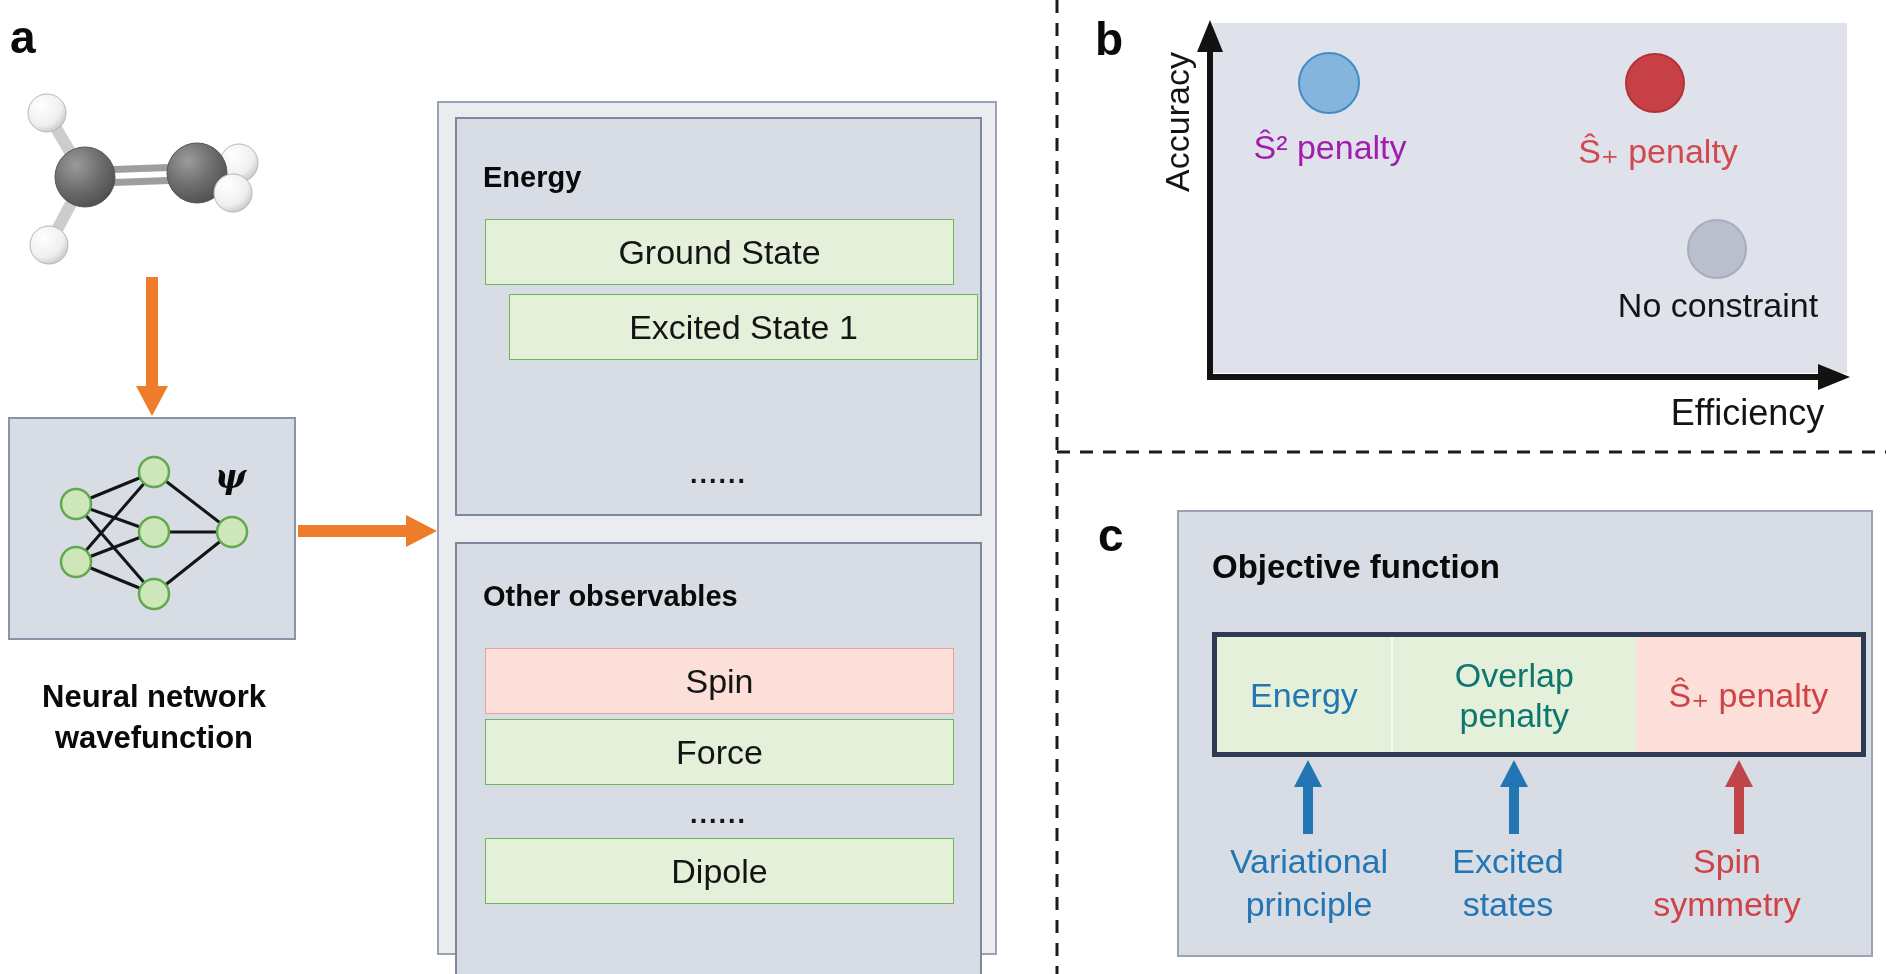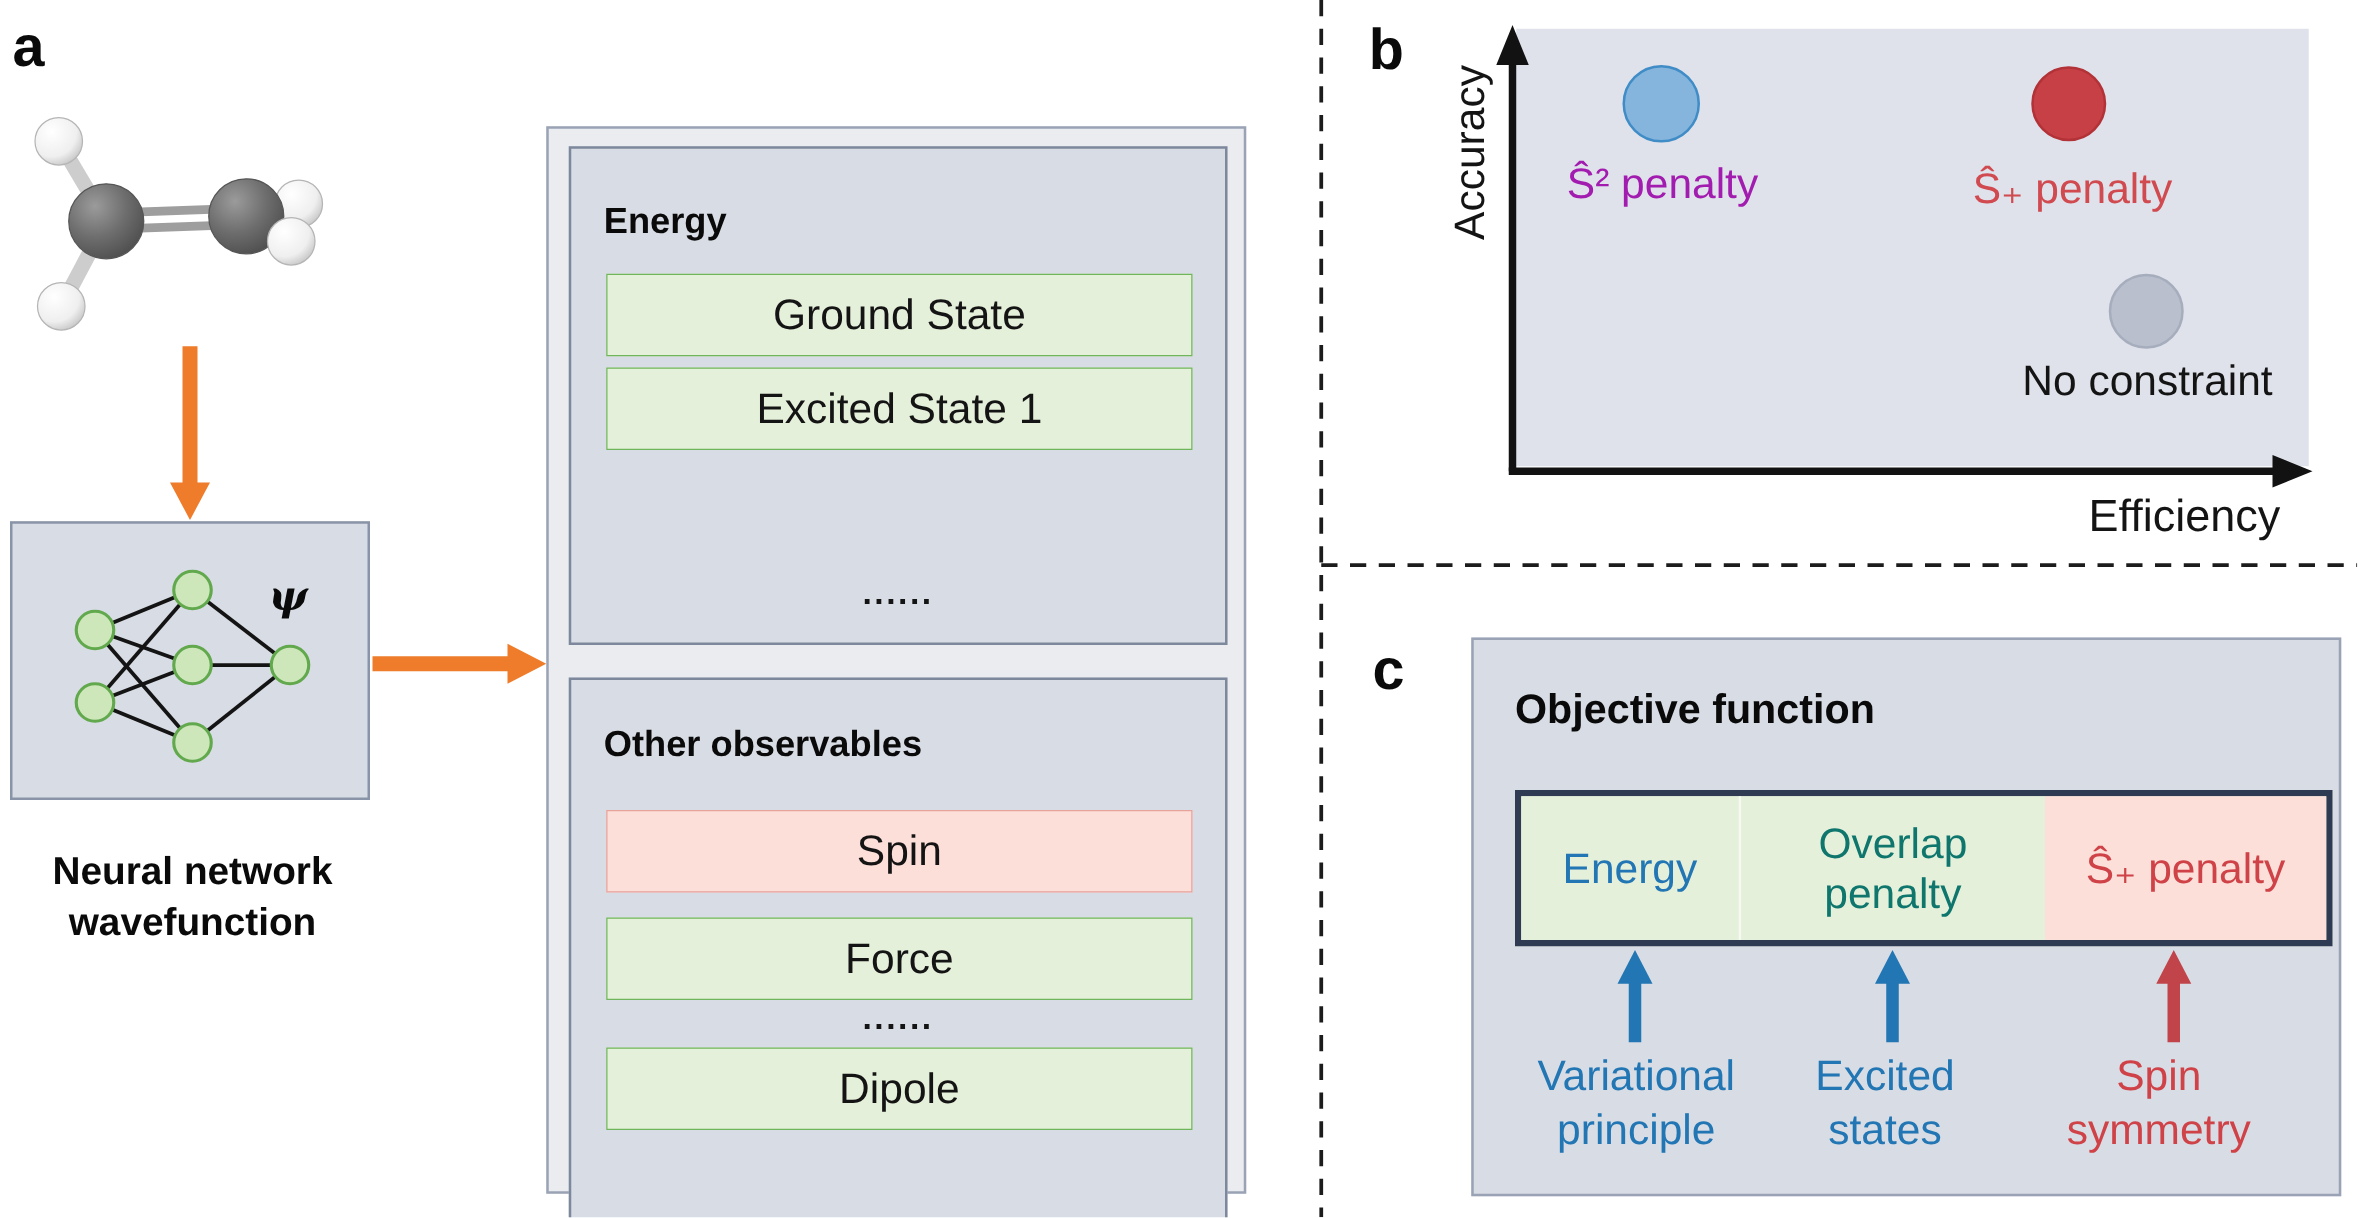--- a/index.html
+++ b/index.html
@@ -123,28 +123,28 @@
   <svg class="abs" style="left:296px;top:510px;" width="144" height="42" viewBox="0 0 144 42">
     <line x1="2" y1="21" x2="113" y2="21" stroke="#ee7c2b" stroke-width="12"></line>
     <polygon points="110,5 110,37 141,21" fill="#ee7c2b"></polygon>
   </svg>
 
   <div class="abs outer-box">
 
     <div class="inner-box" style="top:14px;height:399px;">
       <div class="inner-title" style="top:42px;">Energy</div>
       <div class="row green" style="top:100px;">Ground State</div>
-      <div class="row green" style="top:175px;">Excited State 1</div>
+      <div class="row green" style="top:175px;margin-left:24px;">Excited State 1</div>
       <div class="dots" style="top:340px;">......</div>
     </div>
 
     <div class="inner-box" style="top:439px;height:460px;">
       <div class="inner-title" style="top:36px;">Other observables</div>
       <div class="row pink" style="top:104px;">Spin</div>
-      <div class="row green" style="top:190px;">Force</div>
+      <div class="row green" style="top:175px;">Force</div>
       <div class="dots" style="top:255px;">......</div>
       <div class="row green" style="top:294px;">Dipole</div>
     </div>
   </div>
 
   <svg class="abs" style="left:0;top:0;" width="1886" height="974" viewBox="0 0 1886 974" pointer-events="none">
     <line x1="1057" y1="0" x2="1057" y2="974" stroke="#1c1c1c" stroke-width="3" stroke-dasharray="13 10"></line>
     <line x1="1057" y1="452" x2="1886" y2="452" stroke="#1c1c1c" stroke-width="3" stroke-dasharray="13 10"></line>
   </svg>
 

